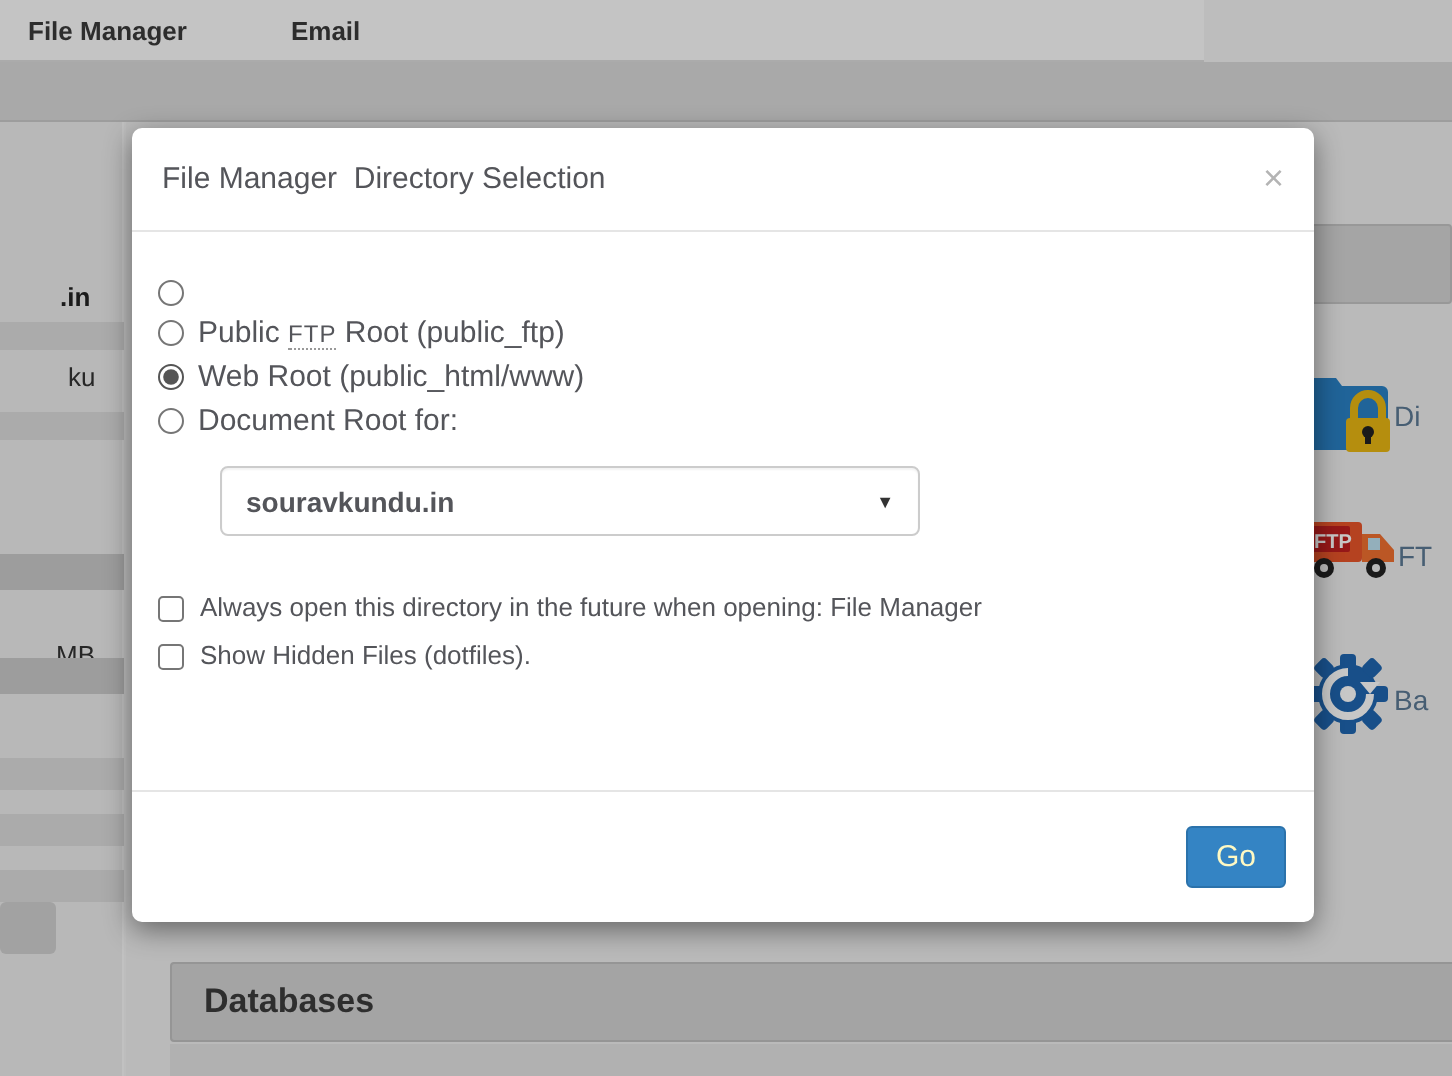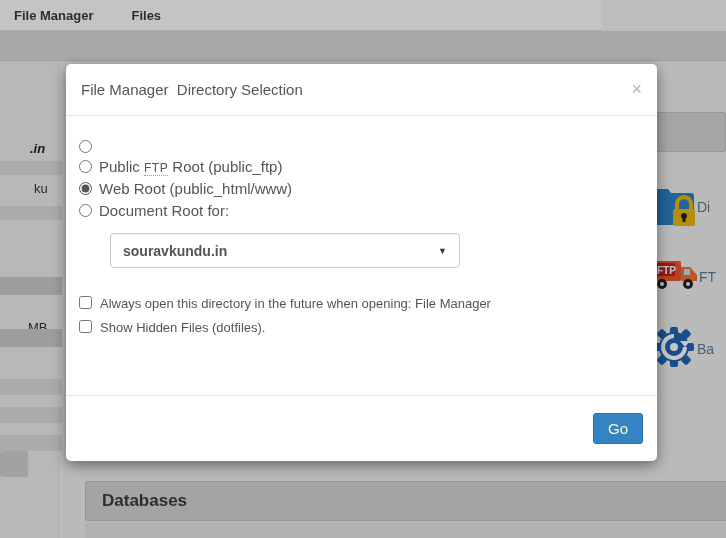--- a/index.html
+++ b/index.html
@@ -8,21 +8,21 @@
     font-family:"Liberation Sans","DejaVu Sans",sans-serif;
     background:#f3f3f3; position:relative; color:#555;
   }
 
   
   .bg { position:absolute; inset:0; z-index:0; }
 
   .topnav {
     position:absolute; left:0; top:0; width:602px; height:31px;
     background:#fbfbfb; border-bottom:1px solid #dcdcdc;
-    display:flex; align-items:center; gap:38px; padding-left:14px;
+    display:flex; align-items:center; gap:52px; padding-left:14px;
   }
   .topnav a { font-size:13px; font-weight:700; color:#3a3a3a; text-decoration:none; }
 
   .page-strip {
     position:absolute; left:0; top:31px; width:726px; height:30px;
     background:#d9d9d9; border-bottom:1px solid #c9c9c9;
   }
 
   .sidebar {
     position:absolute; left:0; top:61px; width:62px; height:477px;
@@ -82,21 +82,21 @@
   .select-box {
     margin:14px 0 0 31px; width:350px; height:35px;
     border:1px solid #ccc; border-radius:4px; background:#fff;
     display:flex; align-items:center; padding:0 12px; cursor:pointer;
     box-shadow:inset 0 1px 1px rgba(0,0,0,0.05);
   }
   .select-box .value { flex:1; font-size:14px; color:#54555a;font-weight:bold; }
   .select-box .caret { font-size:9px; color:#333; }
 
   .checks { margin-top:28px; }
-  .check-row { display:flex; align-items:flex-start; margin-bottom:9px; }
+  .check-row { display:flex; align-items:flex-end; margin-bottom:9px; }
   .check-row input { width:13px; height:13px; margin-right:8px; }
   .check-row label { font-size:13px; color:#54555a; }
 
   .dlg-footer {
     height:66px; border-top:1px solid #e5e5e5;
     display:flex; align-items:center; justify-content:flex-end; padding-right:14px;
   }
   .go-btn {
     background:#3484c4; color:#fef9c3; font-size:15px;
     border:1px solid #2b72ab; border-radius:3px;
@@ -104,27 +104,27 @@
     font-family:"Liberation Sans",sans-serif;
   }
 </style>
 </head>
 <body>
 
 <div class="bg">
 
   <div class="topnav">
     <a href="#">File Manager</a>
-    <a href="#">Files</a>
+    <a href="#">Email</a>
   </div>
 
   <div class="page-strip"></div>
 
   <div class="sidebar">
-    <div class="sb-frag bold" style="left:30px; top:80px;font-style:italic;">.in</div>
+    <div class="sb-frag bold" style="left:30px; top:80px;">.in</div>
     <div class="sb-bar" style="top:100px; height:14px;"></div>
     <div class="sb-frag" style="left:34px; top:120px;">ku</div>
     <div class="sb-bar" style="top:145px; height:14px;"></div>
     <div class="sb-bar dark" style="top:216px; height:18px;"></div>
     <div class="sb-frag" style="left:28px; top:259px;">MB</div>
     <div class="sb-bar dark" style="top:268px; height:18px;"></div>
     <div class="sb-bar" style="top:318px; height:16px;"></div>
     <div class="sb-bar" style="top:346px; height:16px;"></div>
     <div class="sb-bar" style="top:374px; height:16px;"></div>
   </div>

